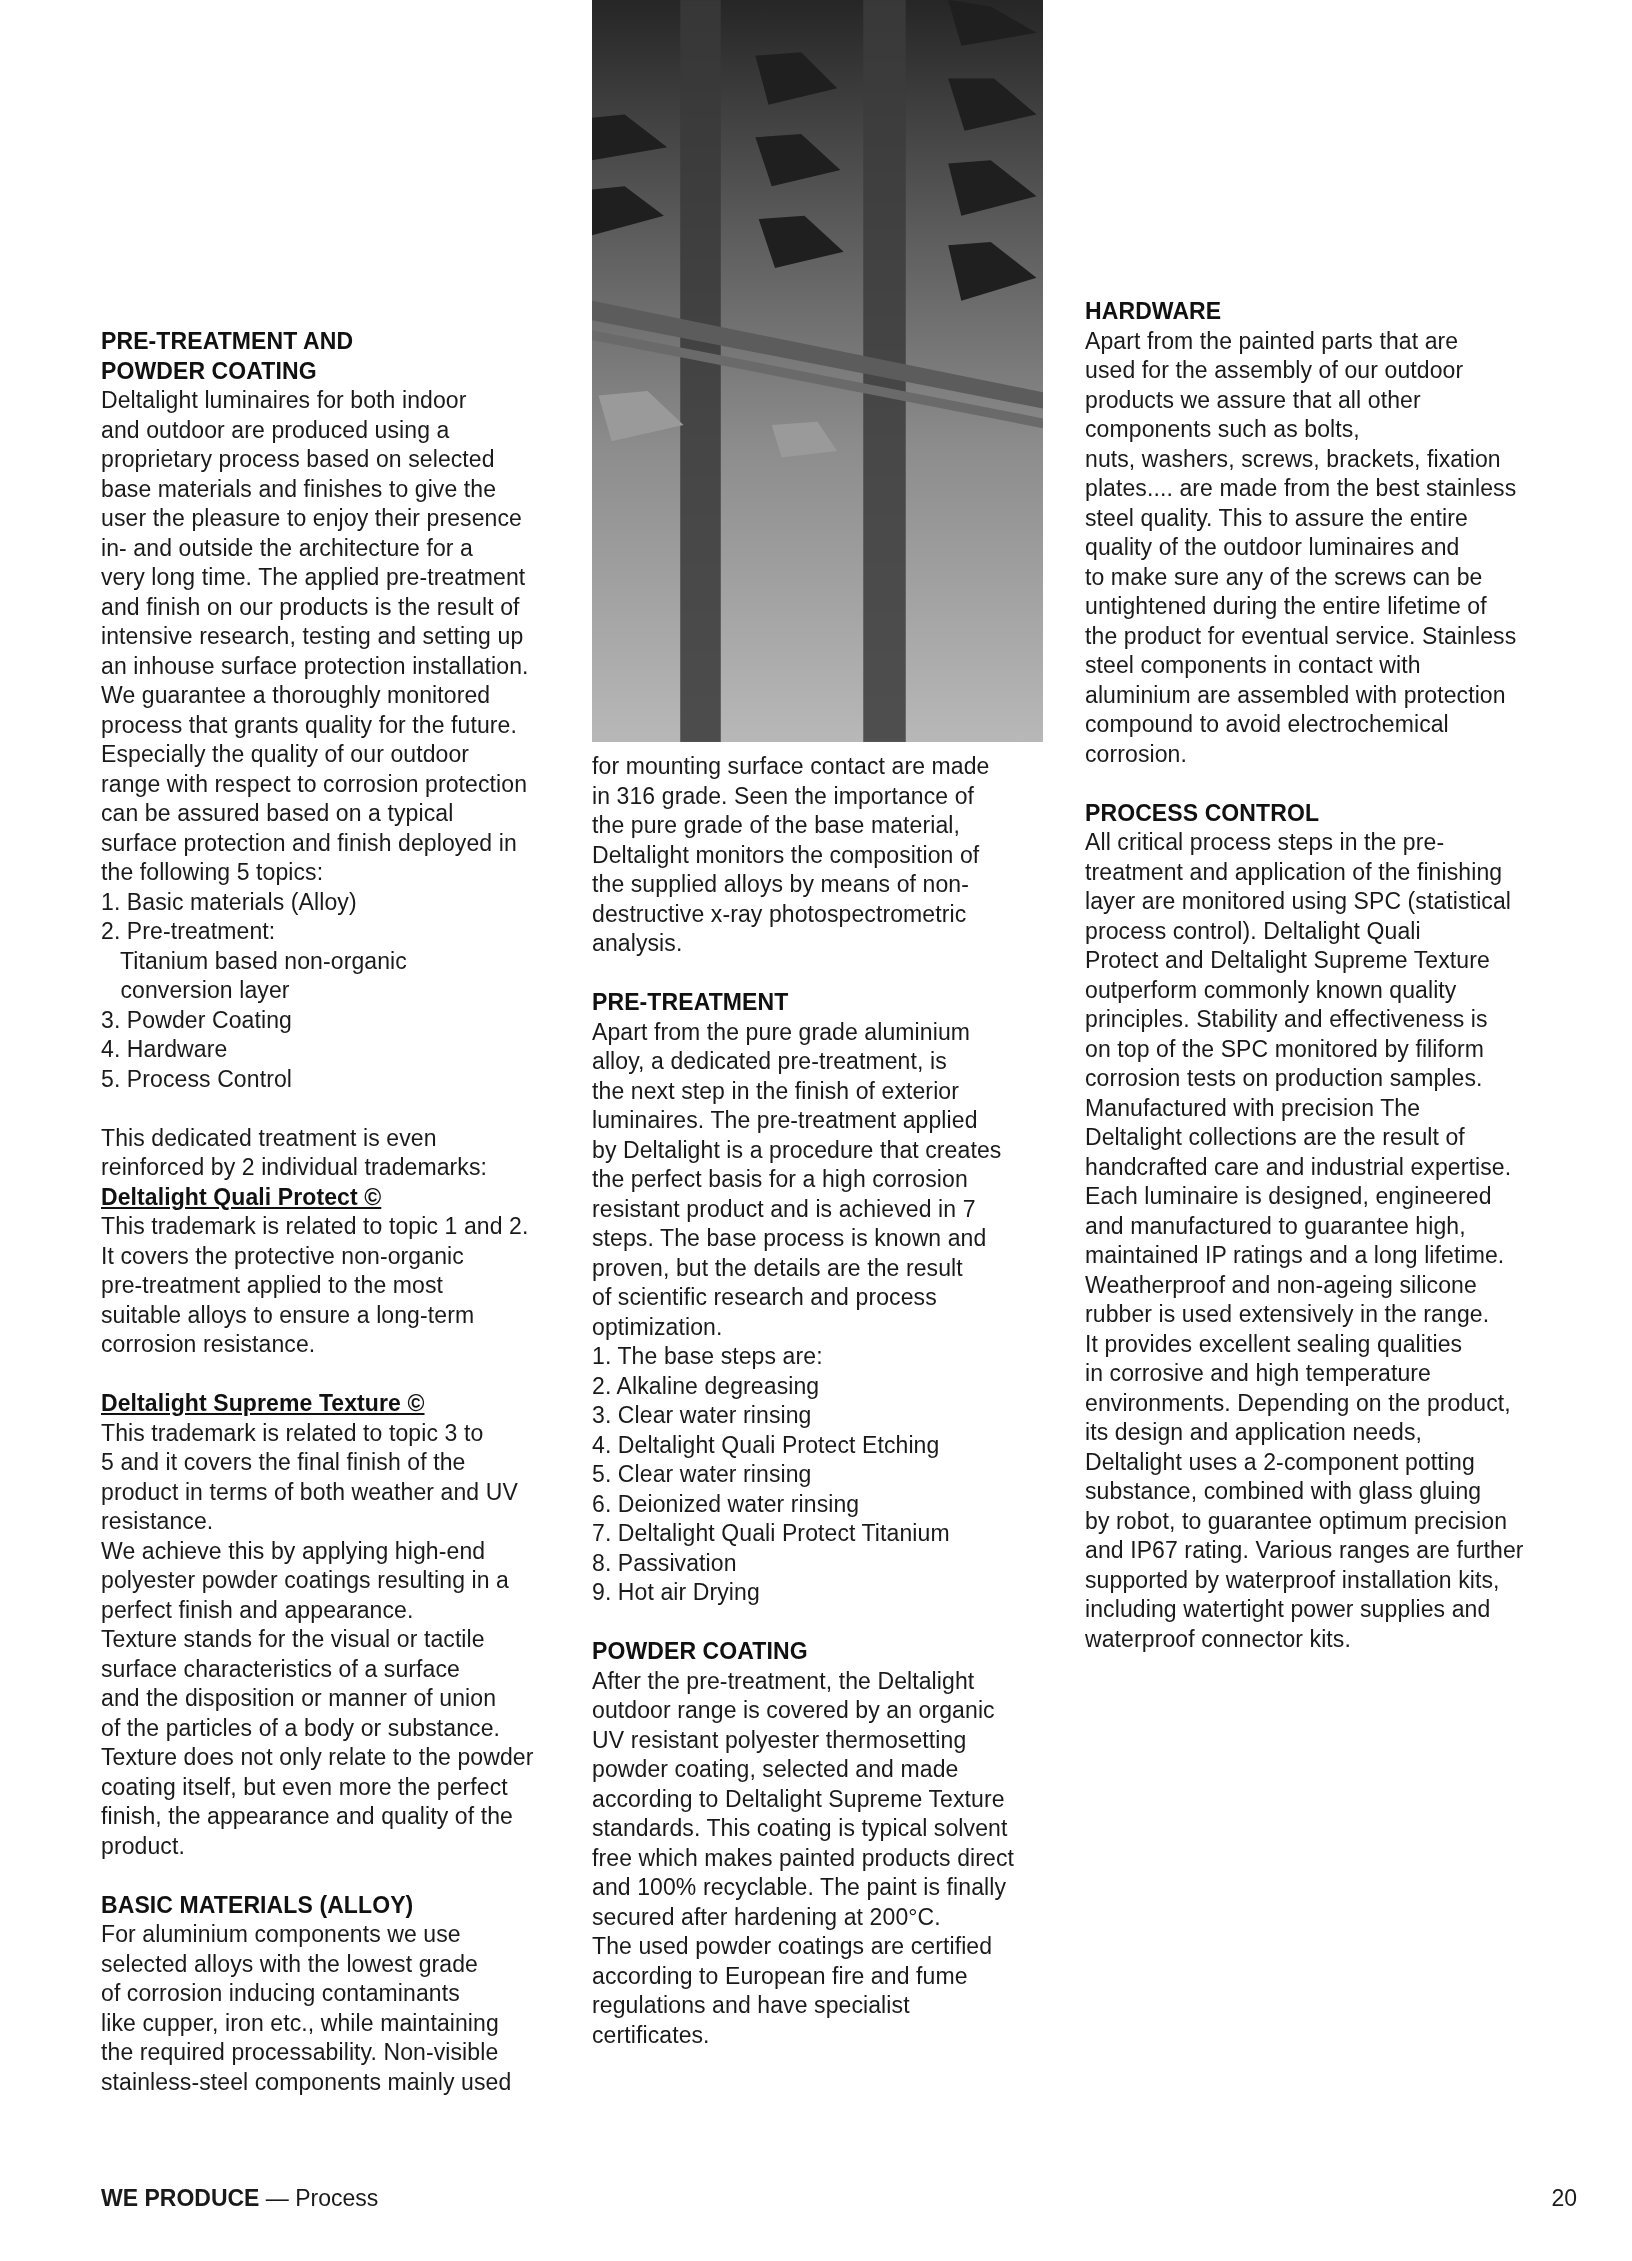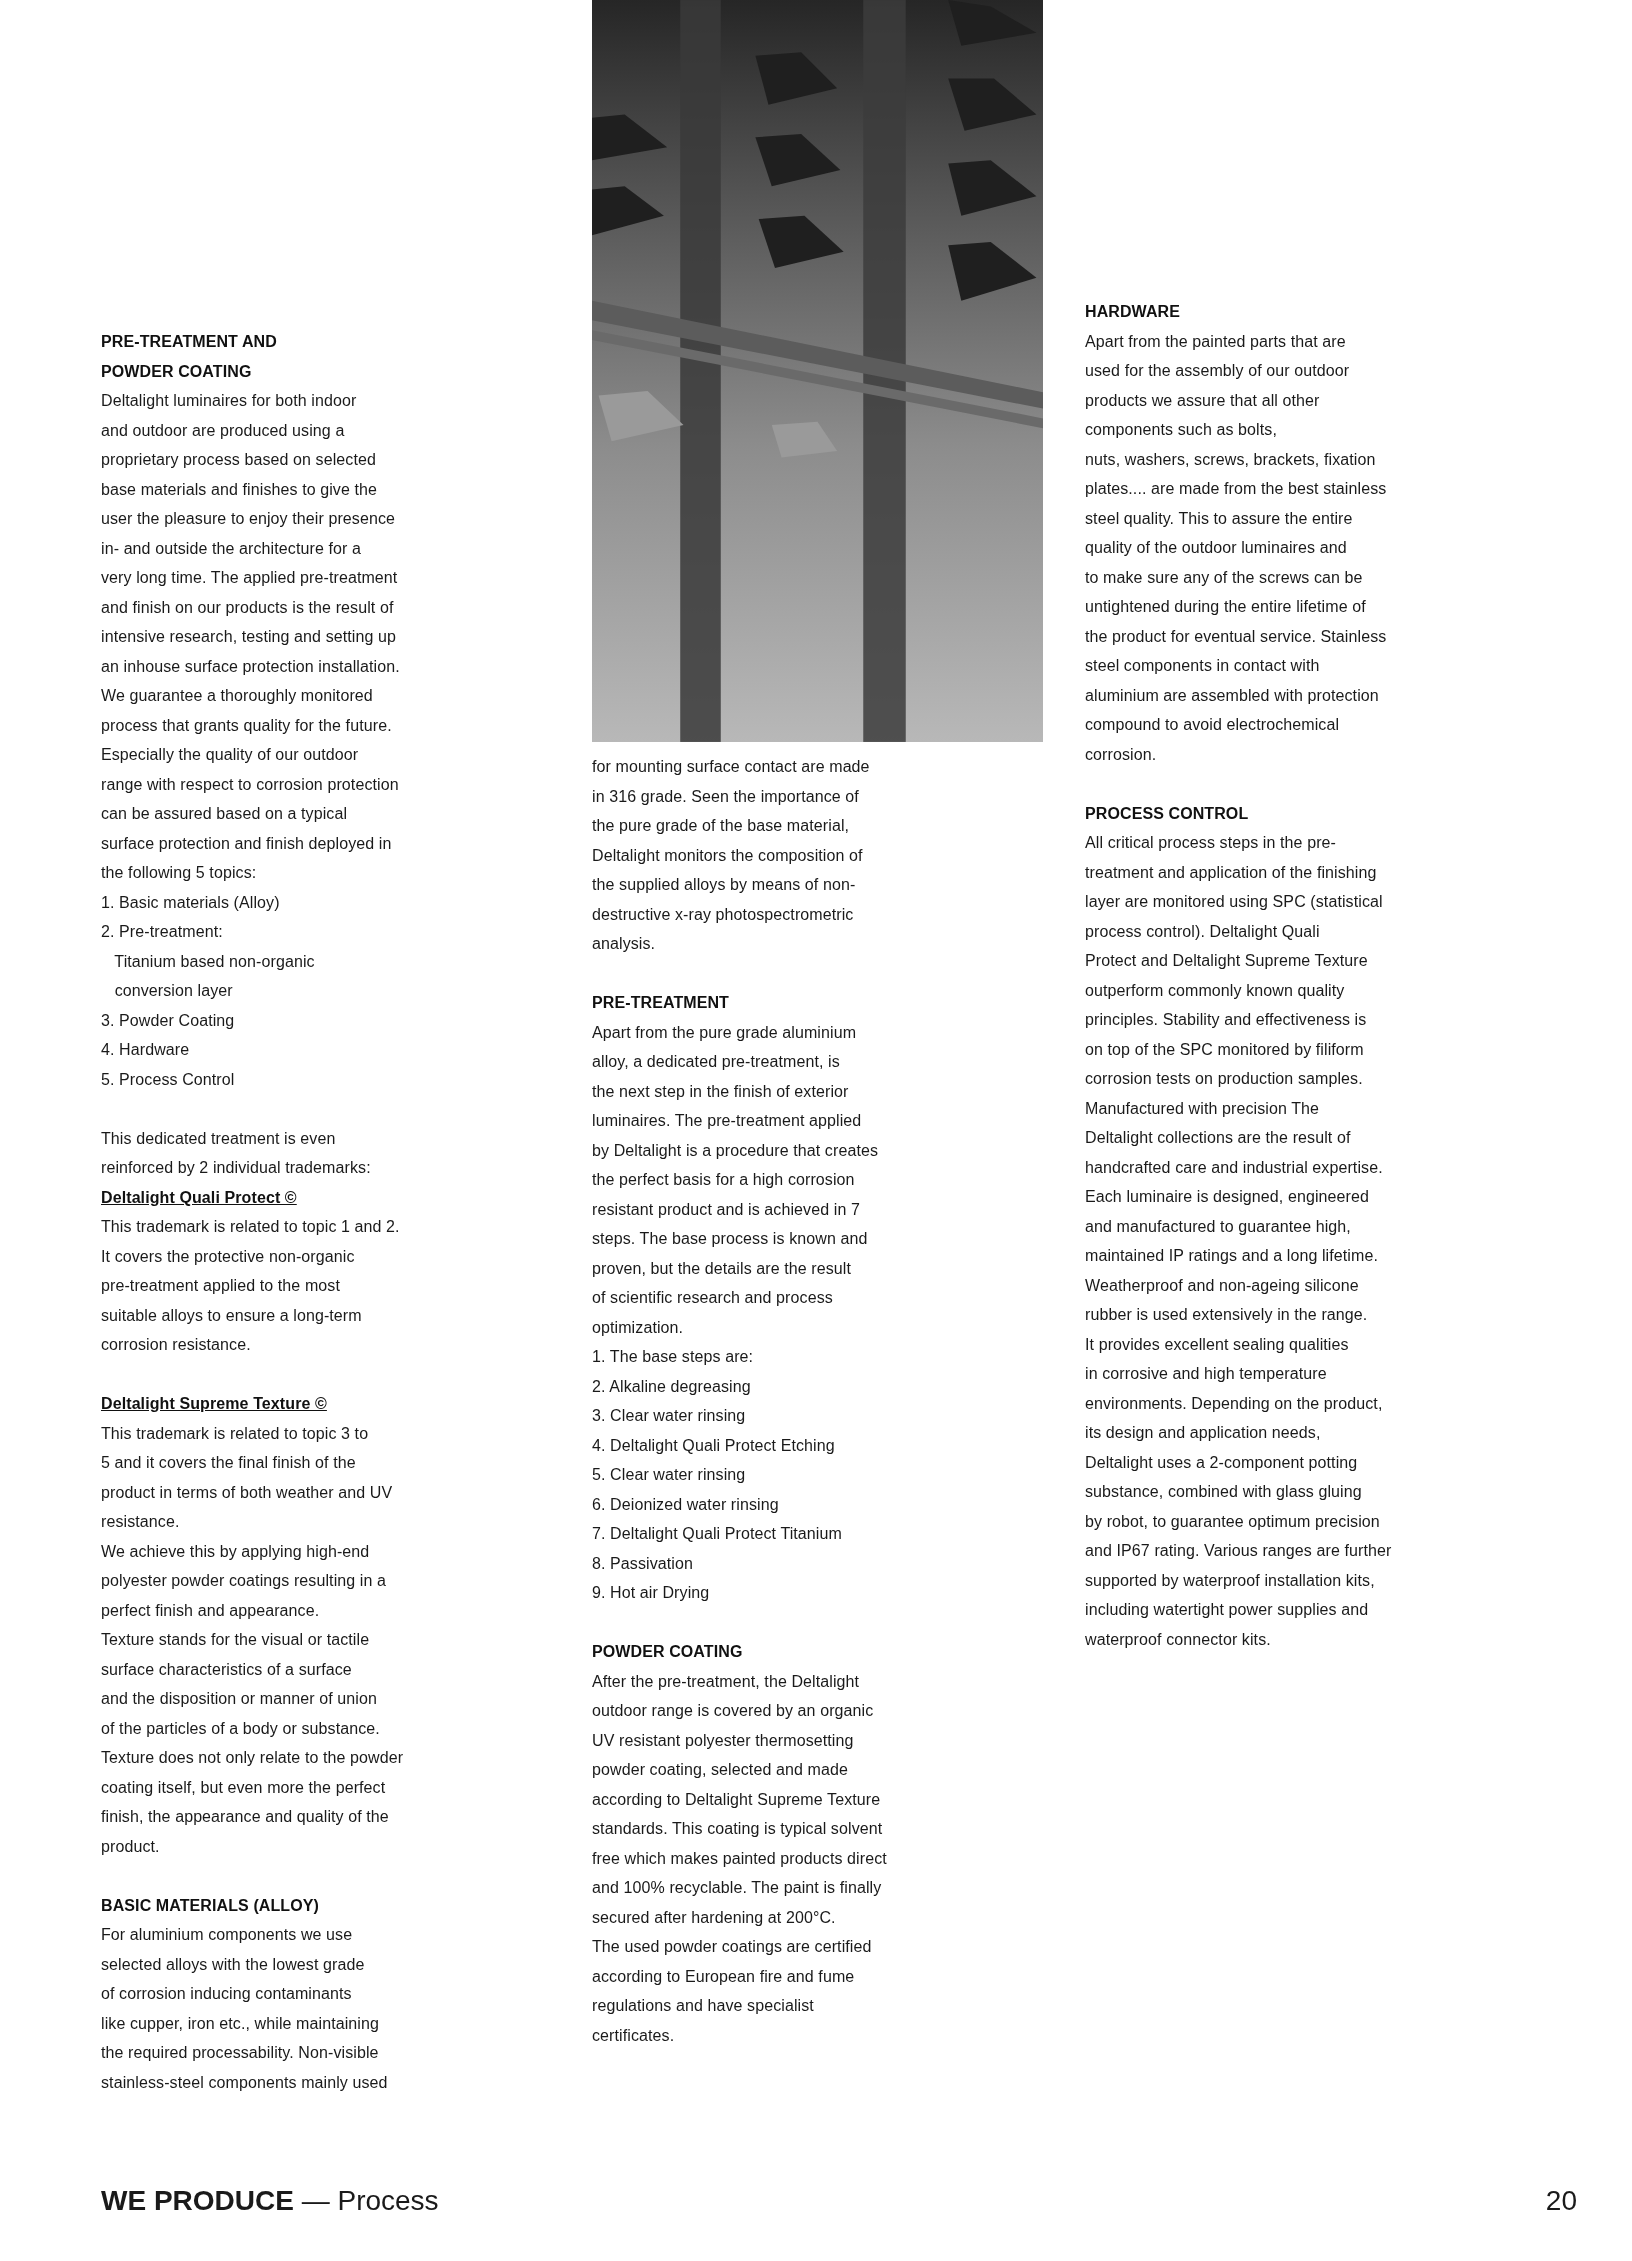--- a/index.html
+++ b/index.html
@@ -1,27 +1,27 @@
 <!DOCTYPE html>
 <html style="font-size:10.5px"><head>
 <meta charset="utf-8">
 <style>
   html,body{margin:0;padding:0;background:#fff;}
   body{width:1633px;height:2261px;position:relative;overflow:hidden;
        font-family:"Liberation Sans","DejaVu Sans",sans-serif;color:#1a1a1a;}
-  .col{position:absolute;font-size:16px;line-height:29.5px;white-space:pre;letter-spacing:0.1px;}
+  .col{position:absolute;font-size:23px;line-height:29.5px;white-space:pre;letter-spacing:0.1px;}
   .col .line{display:block;height:29.5px;}
   .col .h{font-weight:bold;color:#111;}
   .col .b{font-weight:bold;color:#111;text-decoration:underline;}
   #col-left{left:101px;top:327px;}
   #col-mid{left:592px;top:752px;}
   #col-right{left:1085px;top:297px;}
   .photo{position:absolute;left:592px;top:0;width:451px;height:742px;overflow:hidden;
     background:linear-gradient(180deg,#2a2a2a 0%,#4a4a4a 25%,#6e6e6e 55%,#9a9a9a 80%,#b5b5b5 100%);}
-  .footer{position:absolute;top:2185px;font-size:28px;}
+  .footer{position:absolute;top:2185px;font-size:23px;}
   .footer-left{left:101px;}
   .footer-left .sec{font-weight:bold;}
   .footer-right{right:56px;}
 </style>
 </head>
 <body>
 
 <div class="photo">
   <svg width="451" height="742" viewBox="0 0 690 1135" xmlns="http://www.w3.org/2000/svg">
     <defs>

